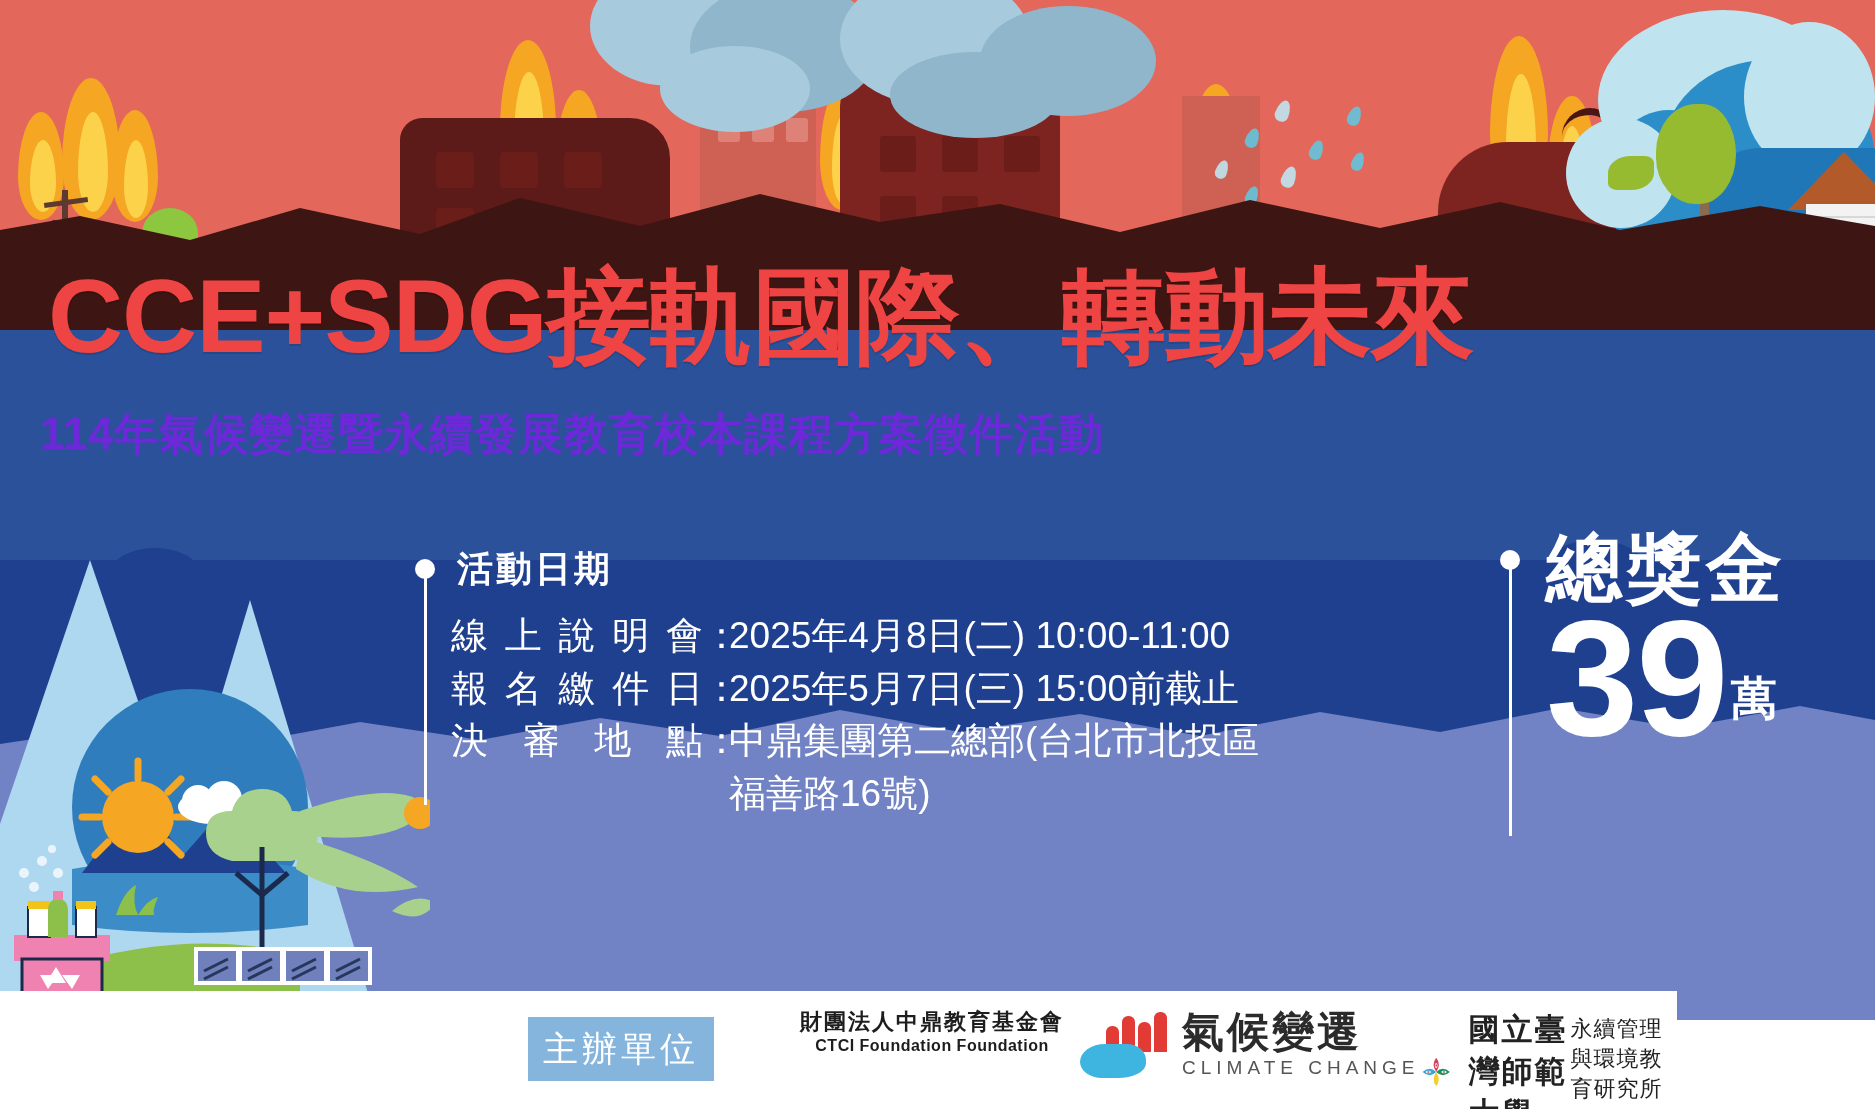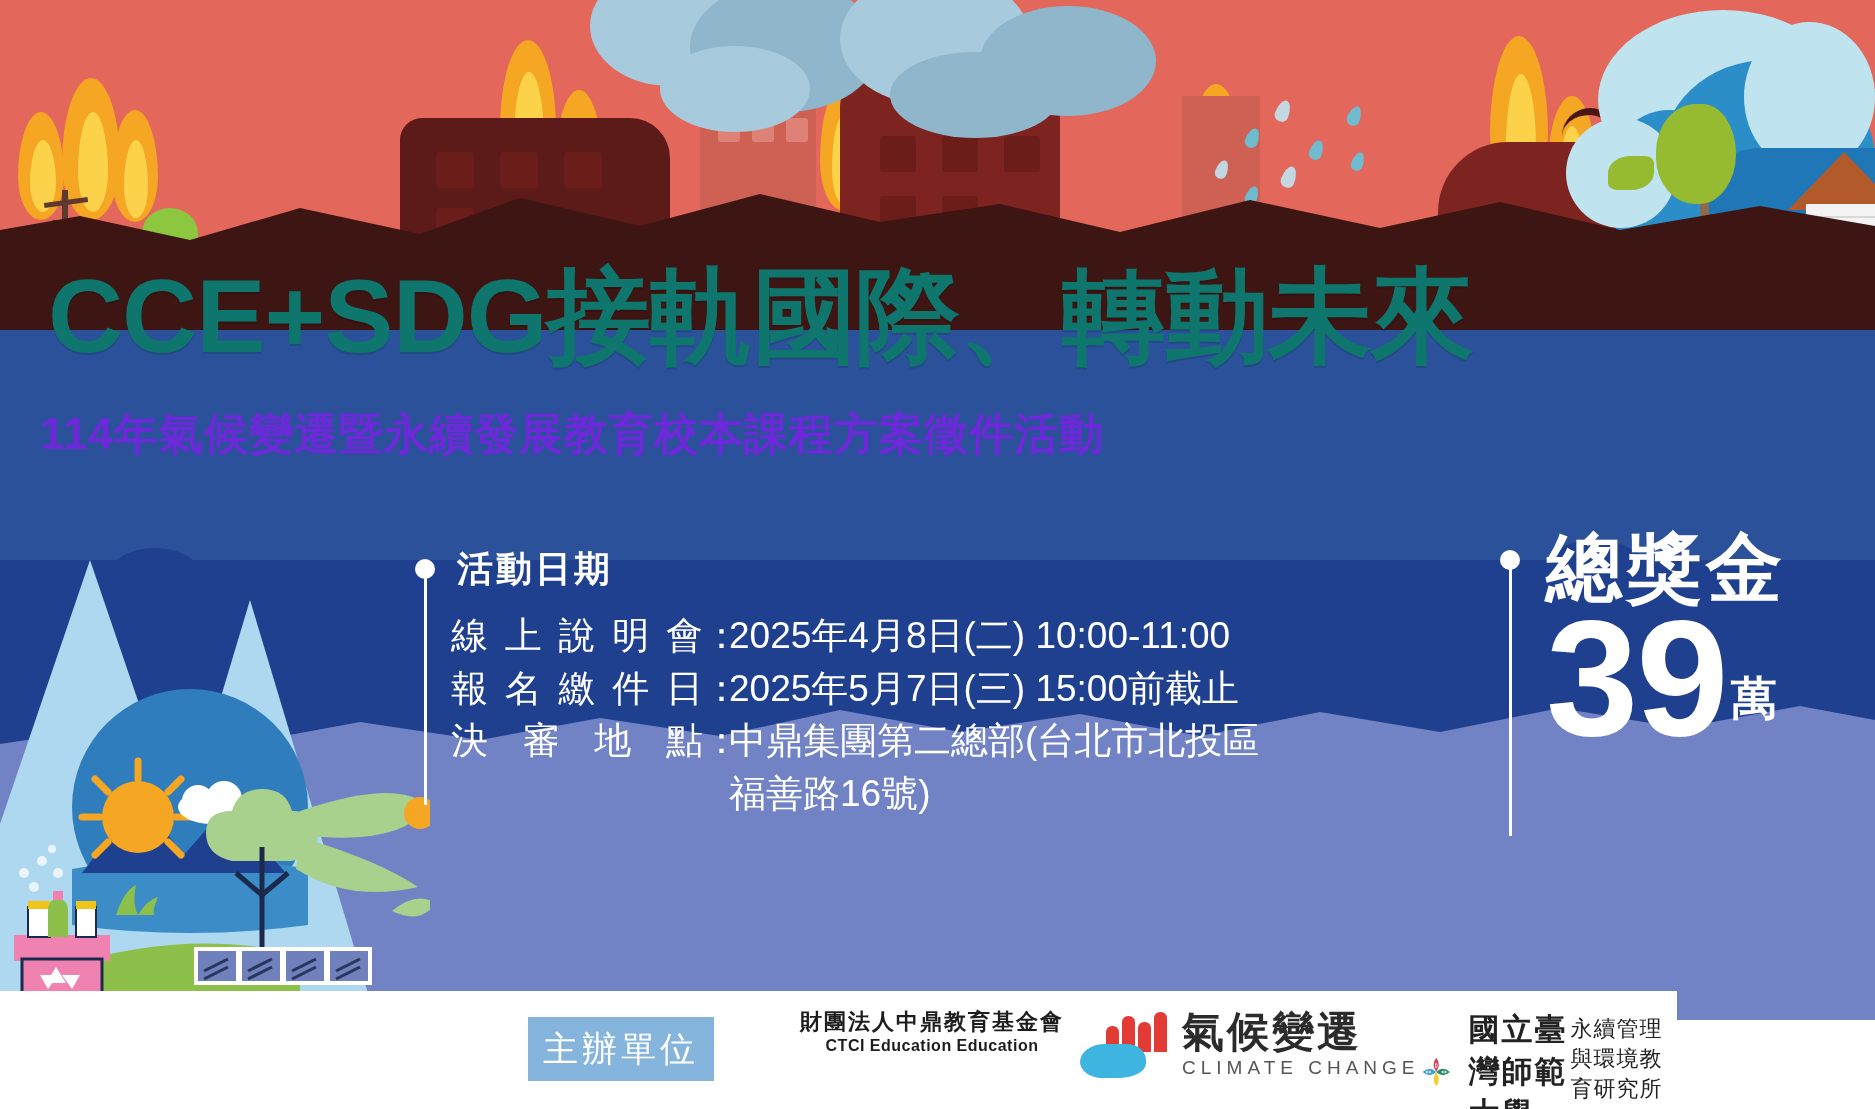--- a/index.html
+++ b/index.html
@@ -38,21 +38,21 @@
   .ground { position:absolute; left:0; top:178px; width:1875px; height:260px; }
 
   
   .midblue { position:absolute; left:0; top:330px; width:1875px; height:560px; background:#2a5199; }
   .midblue2 { position:absolute; left:0; top:560px; width:1875px; height:330px; background:#1f3f8f; }
 
   
   .title-wrap { position:absolute; left:48px; top:262px; width:1790px; z-index:40;
                 white-space:nowrap; }
   .title-main {
-     font-size:104px; font-weight:bold; color:#0f766e; letter-spacing:-1px;
+     font-size:104px; font-weight:bold; color:#ef4444; letter-spacing:-1px;
      line-height:1.05; font-family:"Liberation Sans","DejaVu Sans",sans-serif;
      text-shadow:0 2px 0 rgba(0,0,0,.12);
   }
 
   .subtitle { position:absolute; left:40px; top:405px; z-index:40;
               font-size:44px; font-weight:bold; color:#6d28d9; letter-spacing:1px;
               white-space:nowrap; font-family:"Liberation Sans","DejaVu Sans",sans-serif; }
 
   
   .details { position:absolute; left:415px; top:545px; z-index:45; color:#fff; }
@@ -424,21 +424,21 @@
       <span class="prize-unit">萬</span>
     </div>
   </div>
 
   <div class="footer">
 
     <div class="org-badge">主辦單位</div>
 
     <div class="logo ctci">
       <div class="ctci-cn">財團法人中鼎教育基金會</div>
-      <div class="ctci-en">CTCI Education Education</div>
+      <div class="ctci-en">CTCI Foundation Foundation</div>
     </div>
 
     <div class="logo cc">
       <div class="cc-mark">
         <div class="cc-bar" style="left:26px;height:26px;"></div>
         <div class="cc-bar" style="left:42px;height:36px;"></div>
         <div class="cc-bar" style="left:58px;height:30px;"></div>
         <div class="cc-bar" style="left:74px;height:40px;"></div>
         <div class="cc-map"></div>
       </div>

